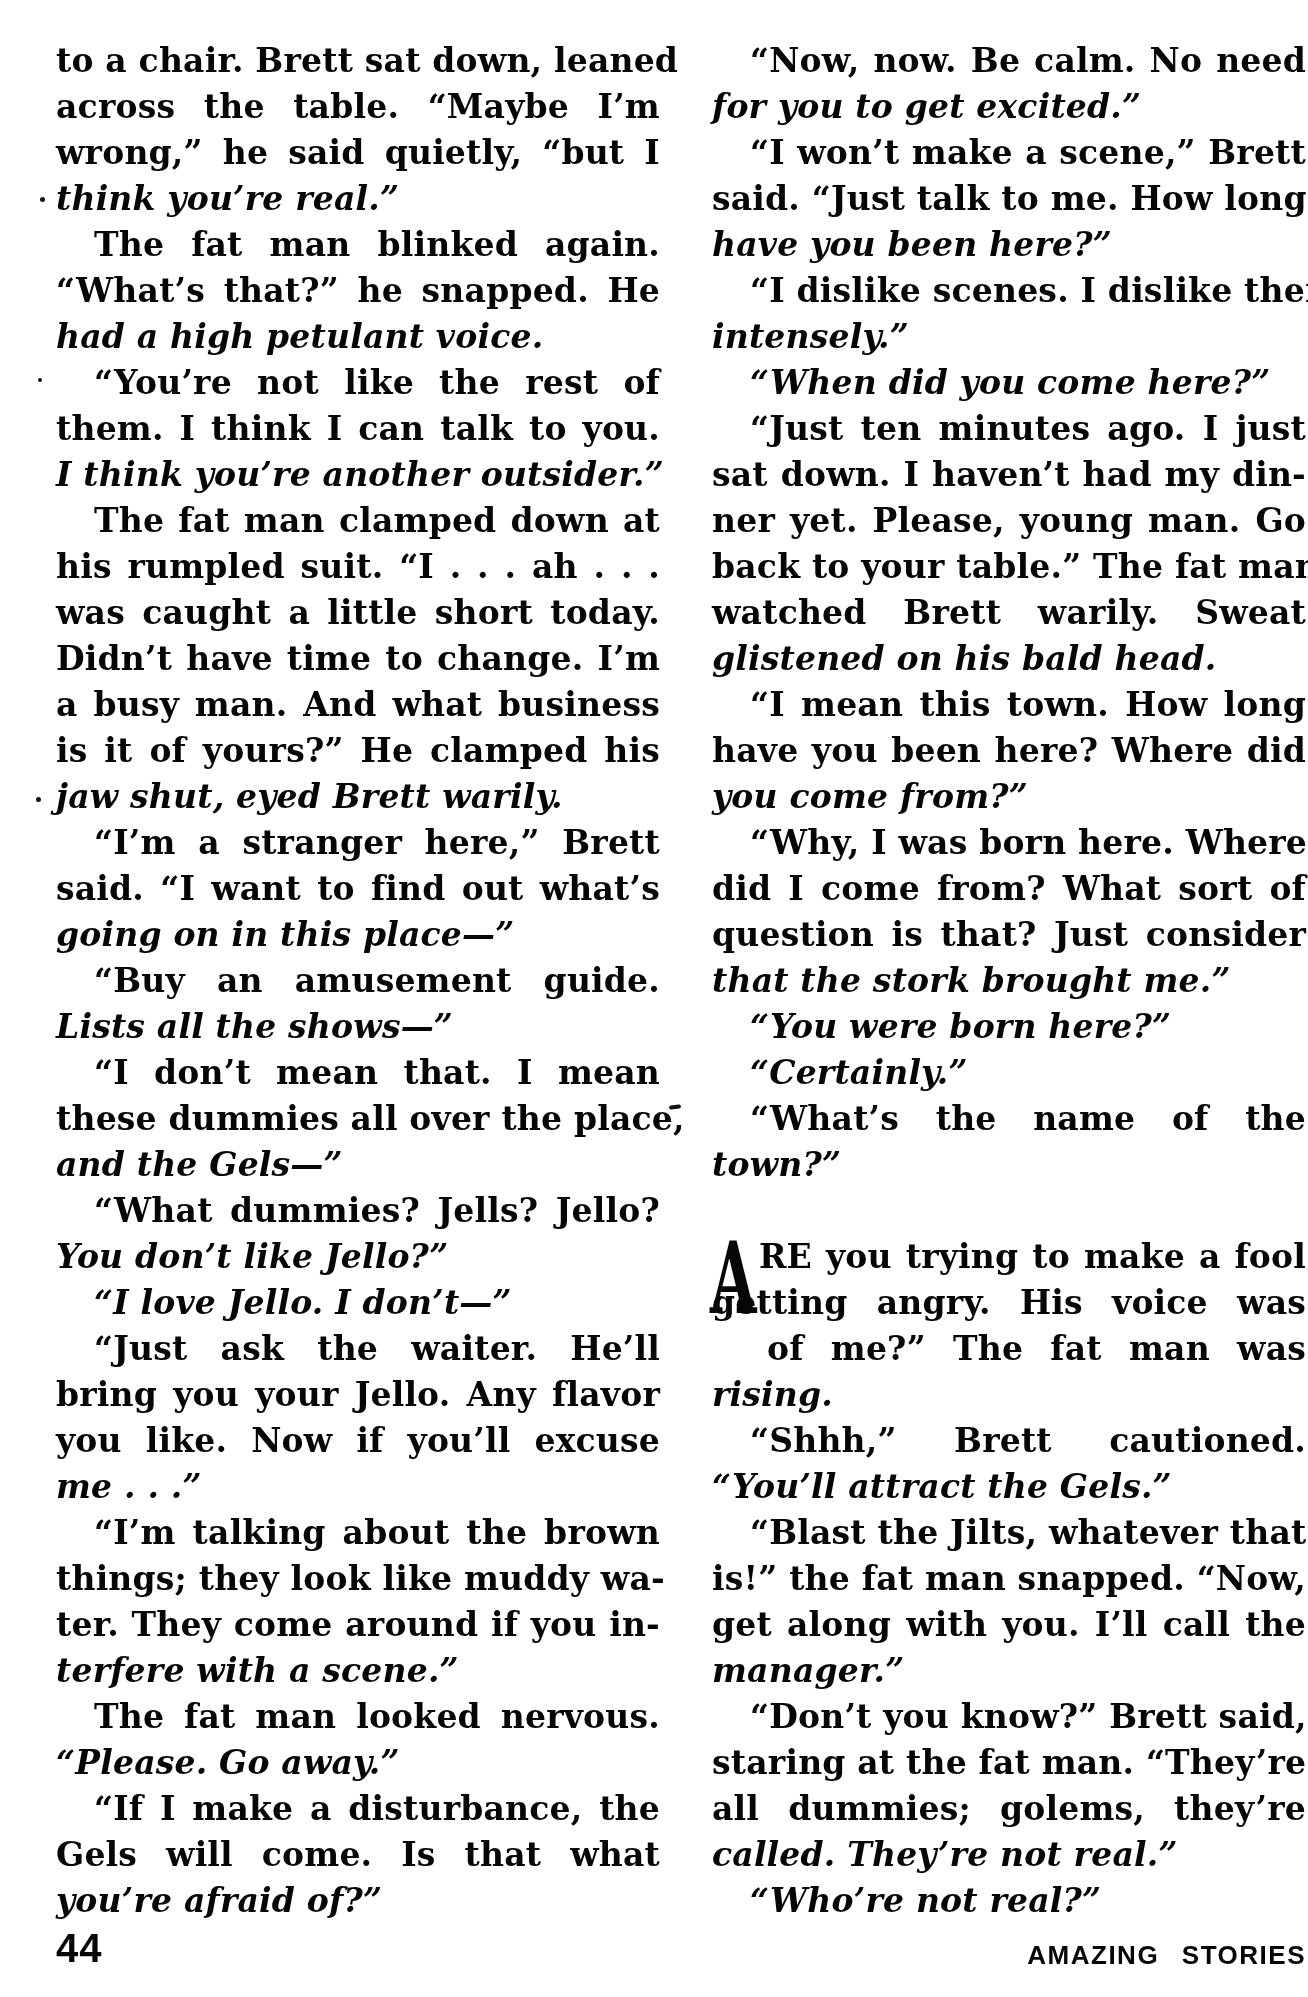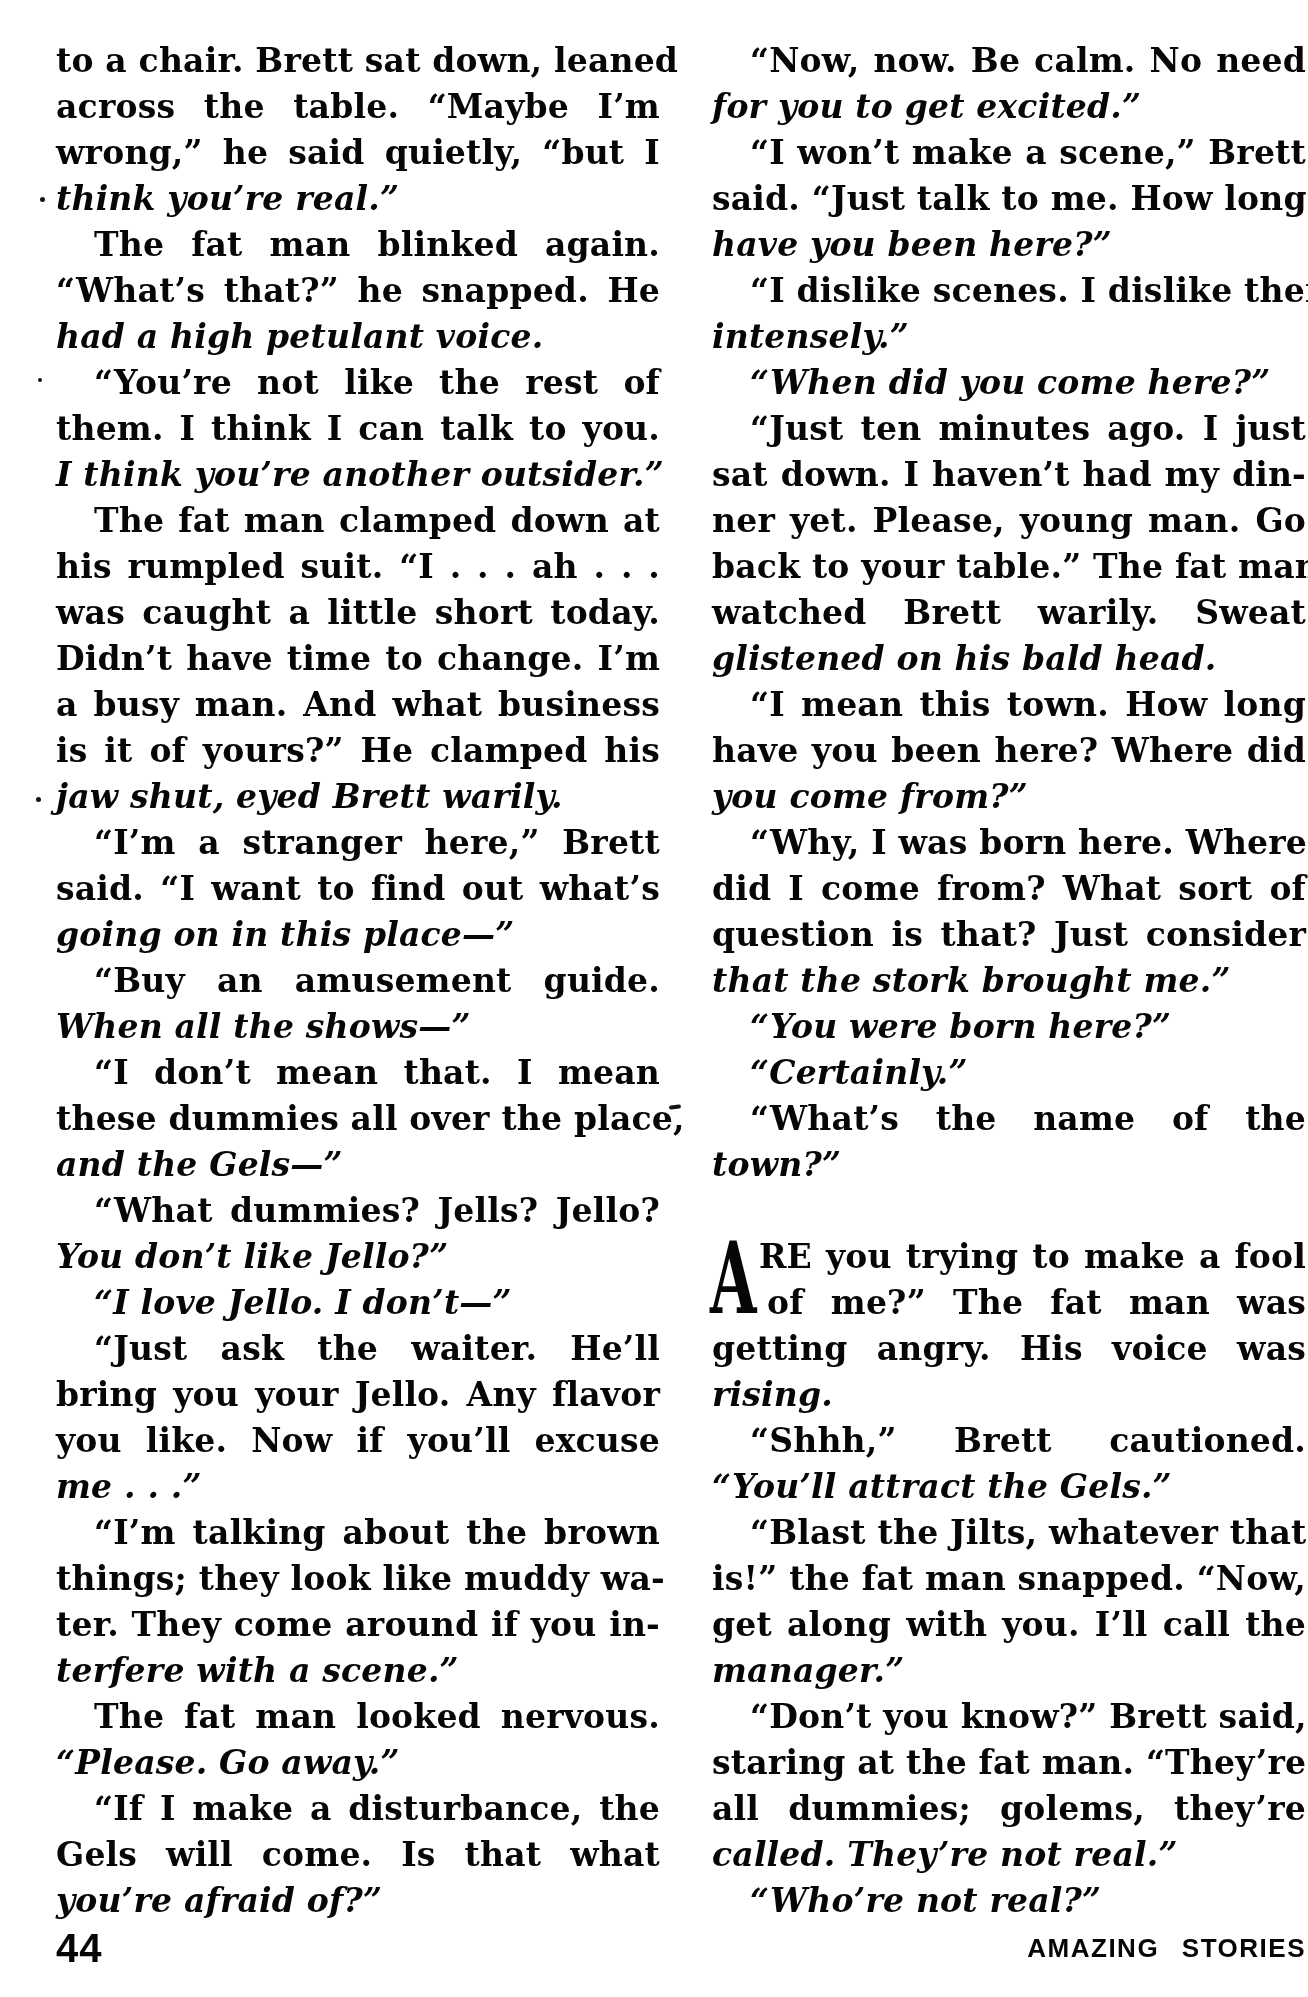--- a/index.html
+++ b/index.html
@@ -45,21 +45,21 @@
   }
   .line.dc1{padding-left:47px;}
   .line.dc2{padding-left:55px;}
   .footer{
     position:absolute;
     left:28px;
     right:30px;
     top:1926px;
     display:flex;
     justify-content:space-between;
-    align-items:center;
+    align-items:flex-end;
     font-family:"Liberation Sans","DejaVu Sans",sans-serif;
     font-weight:700;
   }
   .page-number{font-size:40px;letter-spacing:1px;}
   .magazine-title{font-size:26px;letter-spacing:1.5px;word-spacing:14px;}
   .speck{position:absolute;background:#121212;border-radius:50%;}
   .speck.s1{left:12px;top:197px;width:5px;height:5px;}
   .speck.s2{left:10px;top:378px;width:4px;height:4px;}
   .speck.s3{left:8px;top:797px;width:5px;height:5px;}
   .speck.s4{left:641px;top:1105px;width:12px;height:4px;border-radius:2px;transform:rotate(-8deg);}
@@ -95,21 +95,21 @@
         <div class="line">is it of yours?” He clamped his</div>
         <div class="line last">jaw shut, eyed Brett warily.</div>
       </div>
       <div class="para">
         <div class="line indent">“I’m a stranger here,” Brett</div>
         <div class="line">said. “I want to find out what’s</div>
         <div class="line last">going on in this place—”</div>
       </div>
       <div class="para">
         <div class="line indent">“Buy an amusement guide.</div>
-        <div class="line last">When all the shows—”</div>
+        <div class="line last">Lists all the shows—”</div>
       </div>
       <div class="para">
         <div class="line indent">“I don’t mean that. I mean</div>
         <div class="line">these dummies all over the place,</div>
         <div class="line last">and the Gels—”</div>
       </div>
       <div class="para">
         <div class="line indent">“What dummies? Jells? Jello?</div>
         <div class="line last">You don’t like Jello?”</div>
       </div>
@@ -180,22 +180,22 @@
       <div class="para">
         <div class="line last indent">“Certainly.”</div>
       </div>
       <div class="para">
         <div class="line indent">“What’s the name of the</div>
         <div class="line last">town?”</div>
       </div>
       <div class="para section-break dropcap-para">
         <span class="dropcap">A</span>
         <div class="line dc1">RE you trying to make a fool</div>
+        <div class="line">getting angry. His voice was</div>
         <div class="line dc2">of me?” The fat man was</div>
-        <div class="line">getting angry. His voice was</div>
         <div class="line last">rising.</div>
       </div>
       <div class="para">
         <div class="line indent">“Shhh,” Brett cautioned.</div>
         <div class="line last">“You’ll attract the Gels.”</div>
       </div>
       <div class="para">
         <div class="line indent">“Blast the Jilts, whatever that</div>
         <div class="line">is!” the fat man snapped. “Now,</div>
         <div class="line">get along with you. I’ll call the</div>

